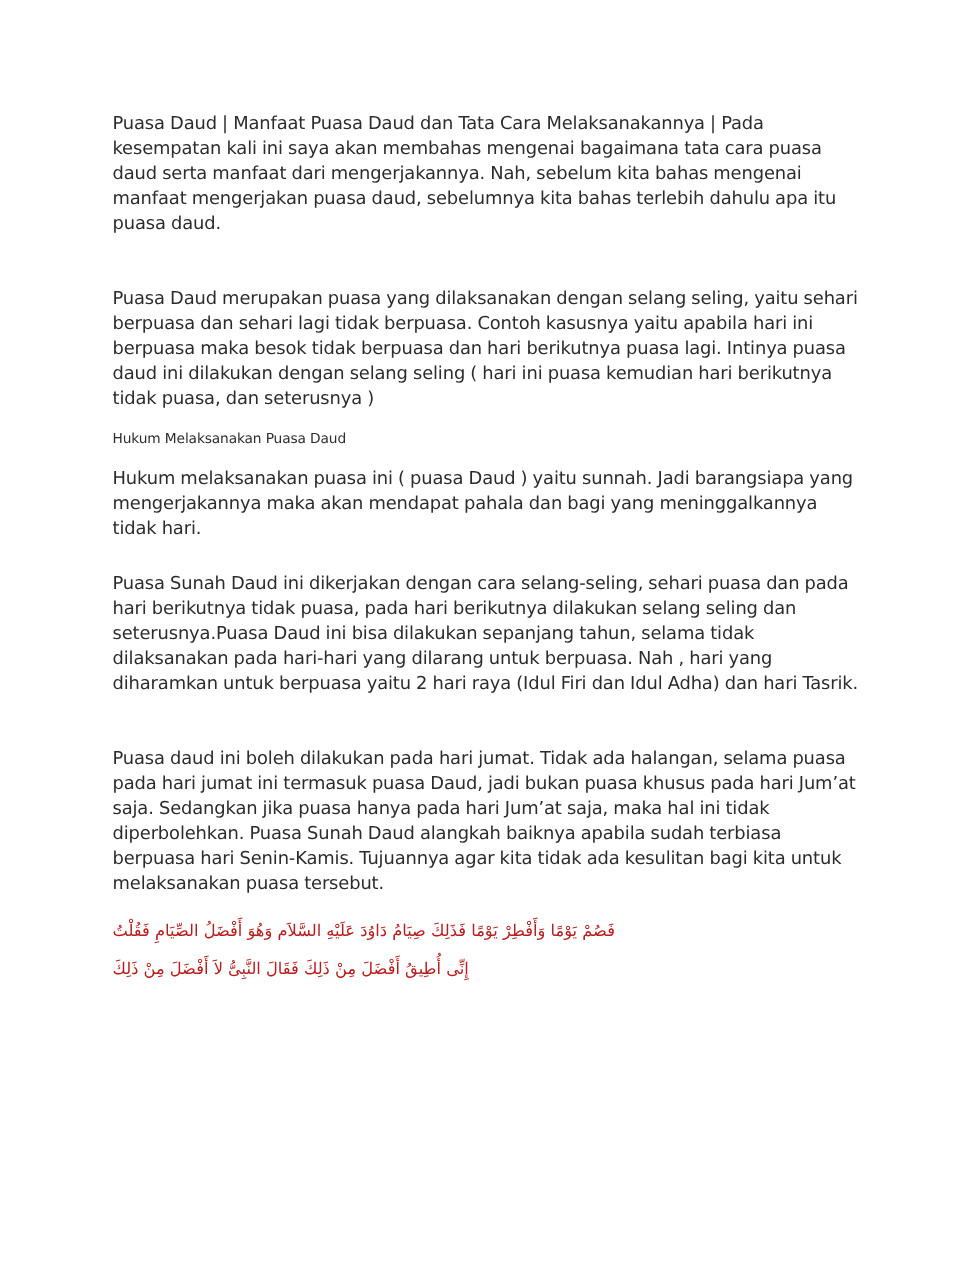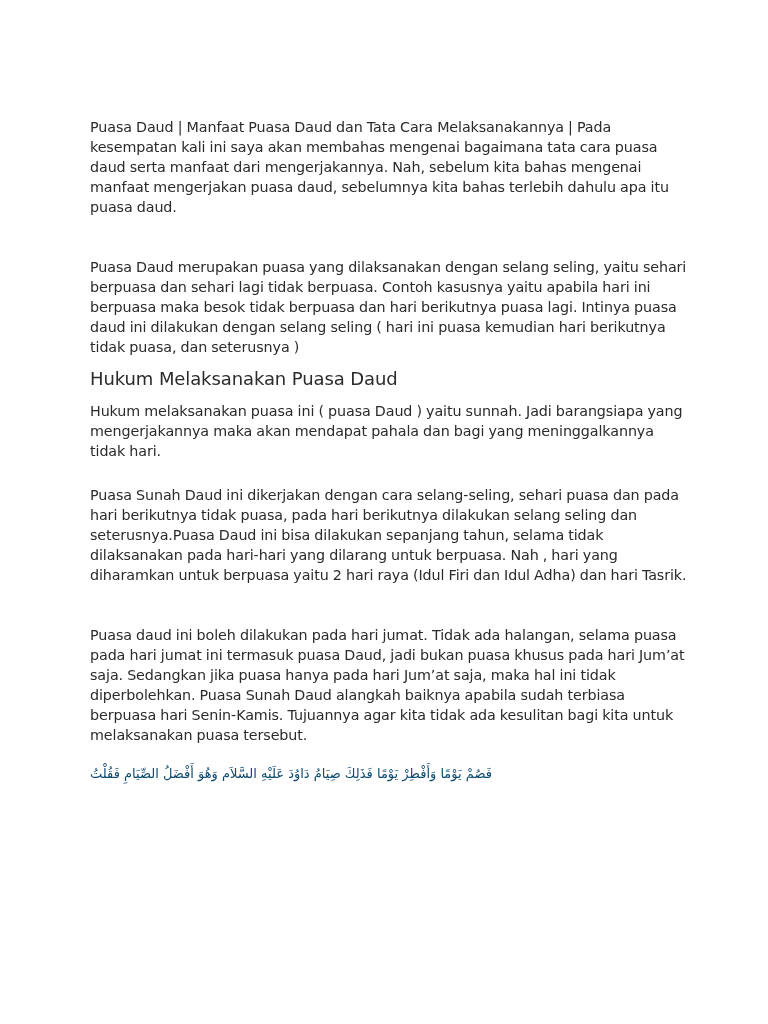--- a/index.html
+++ b/index.html
@@ -13,48 +13,47 @@
       position: relative;
       overflow: hidden;
       font-family: "DejaVu Sans", sans-serif;
       color: #2b2b2b;
     }
     .page {
       position: absolute;
       left: 90px;
       top: 89px;
       width: 600px;
-      margin-top: 28px;
     }
     .para {
       font-size: 14.3px;
       line-height: 20px;
       margin: 0;
       letter-spacing: -0.1px;
       word-spacing: -0.3px;
     }
     .gap-lg { height: 36px; }
     .gap-md { height: 13px; }
     .heading {
-      font-size: 18px;
+      font-size: 11px;
       line-height: 20px;
       margin: 0;
       letter-spacing: -0.1px;
     }
     .arabic-wrap {
       display: block;
     }
     .arabic {
       display: inline-block;
       direction: rtl;
       unicode-bidi: embed;
       font-family: "DejaVu Sans", sans-serif;
       font-size: 13px;
       line-height: 30px;
-      color: #0c4a6e;
+      color: #b91c1c;
       white-space: nowrap;
     }
   </style>
 </head>
 <body>
 
 <div class="page">
 
   <p class="para">Puasa Daud | Manfaat Puasa Daud dan Tata Cara Melaksanakannya | Pada kesempatan kali ini saya akan membahas mengenai bagaimana tata cara puasa daud serta manfaat dari mengerjakannya. Nah, sebelum kita bahas mengenai manfaat mengerjakan puasa daud, sebelumnya kita bahas terlebih dahulu apa itu puasa daud.</p>
 
@@ -80,17 +79,20 @@
   <div class="gap-lg" style="height:40px"></div>
 
   <p class="para">Puasa daud ini boleh dilakukan pada hari jumat. Tidak ada halangan, selama puasa pada hari jumat ini termasuk puasa Daud, jadi bukan puasa khusus pada hari Jum’at saja. Sedangkan jika puasa hanya pada hari Jum’at saja, maka hal ini tidak diperbolehkan. Puasa Sunah Daud alangkah baiknya apabila sudah terbiasa berpuasa hari Senin-Kamis. Tujuannya agar kita tidak ada kesulitan bagi kita untuk melaksanakan puasa tersebut.</p>
 
   <div class="gap-md" style="height:12px"></div>
 
 
   <div class="arabic-wrap" style="margin-top:2px">
     <div class="arabic">فَصُمْ يَوْمًا وَأَفْطِرْ يَوْمًا فَذَلِكَ صِيَامُ دَاوُدَ عَلَيْهِ السَّلاَم وَهُوَ أَفْضَلُ الصِّيَامِ فَقُلْتُ</div>
   </div>
+  <div class="arabic-wrap">
+    <div class="arabic">إِنِّى أُطِيقُ أَفْضَلَ مِنْ ذَلِكَ فَقَالَ النَّبِىُّ لاَ أَفْضَلَ مِنْ ذَلِكَ</div>
+  </div>
 
   <div class="gap-lg" style="height:44px"></div>
 
 
 </div>
 
 </body></html>

